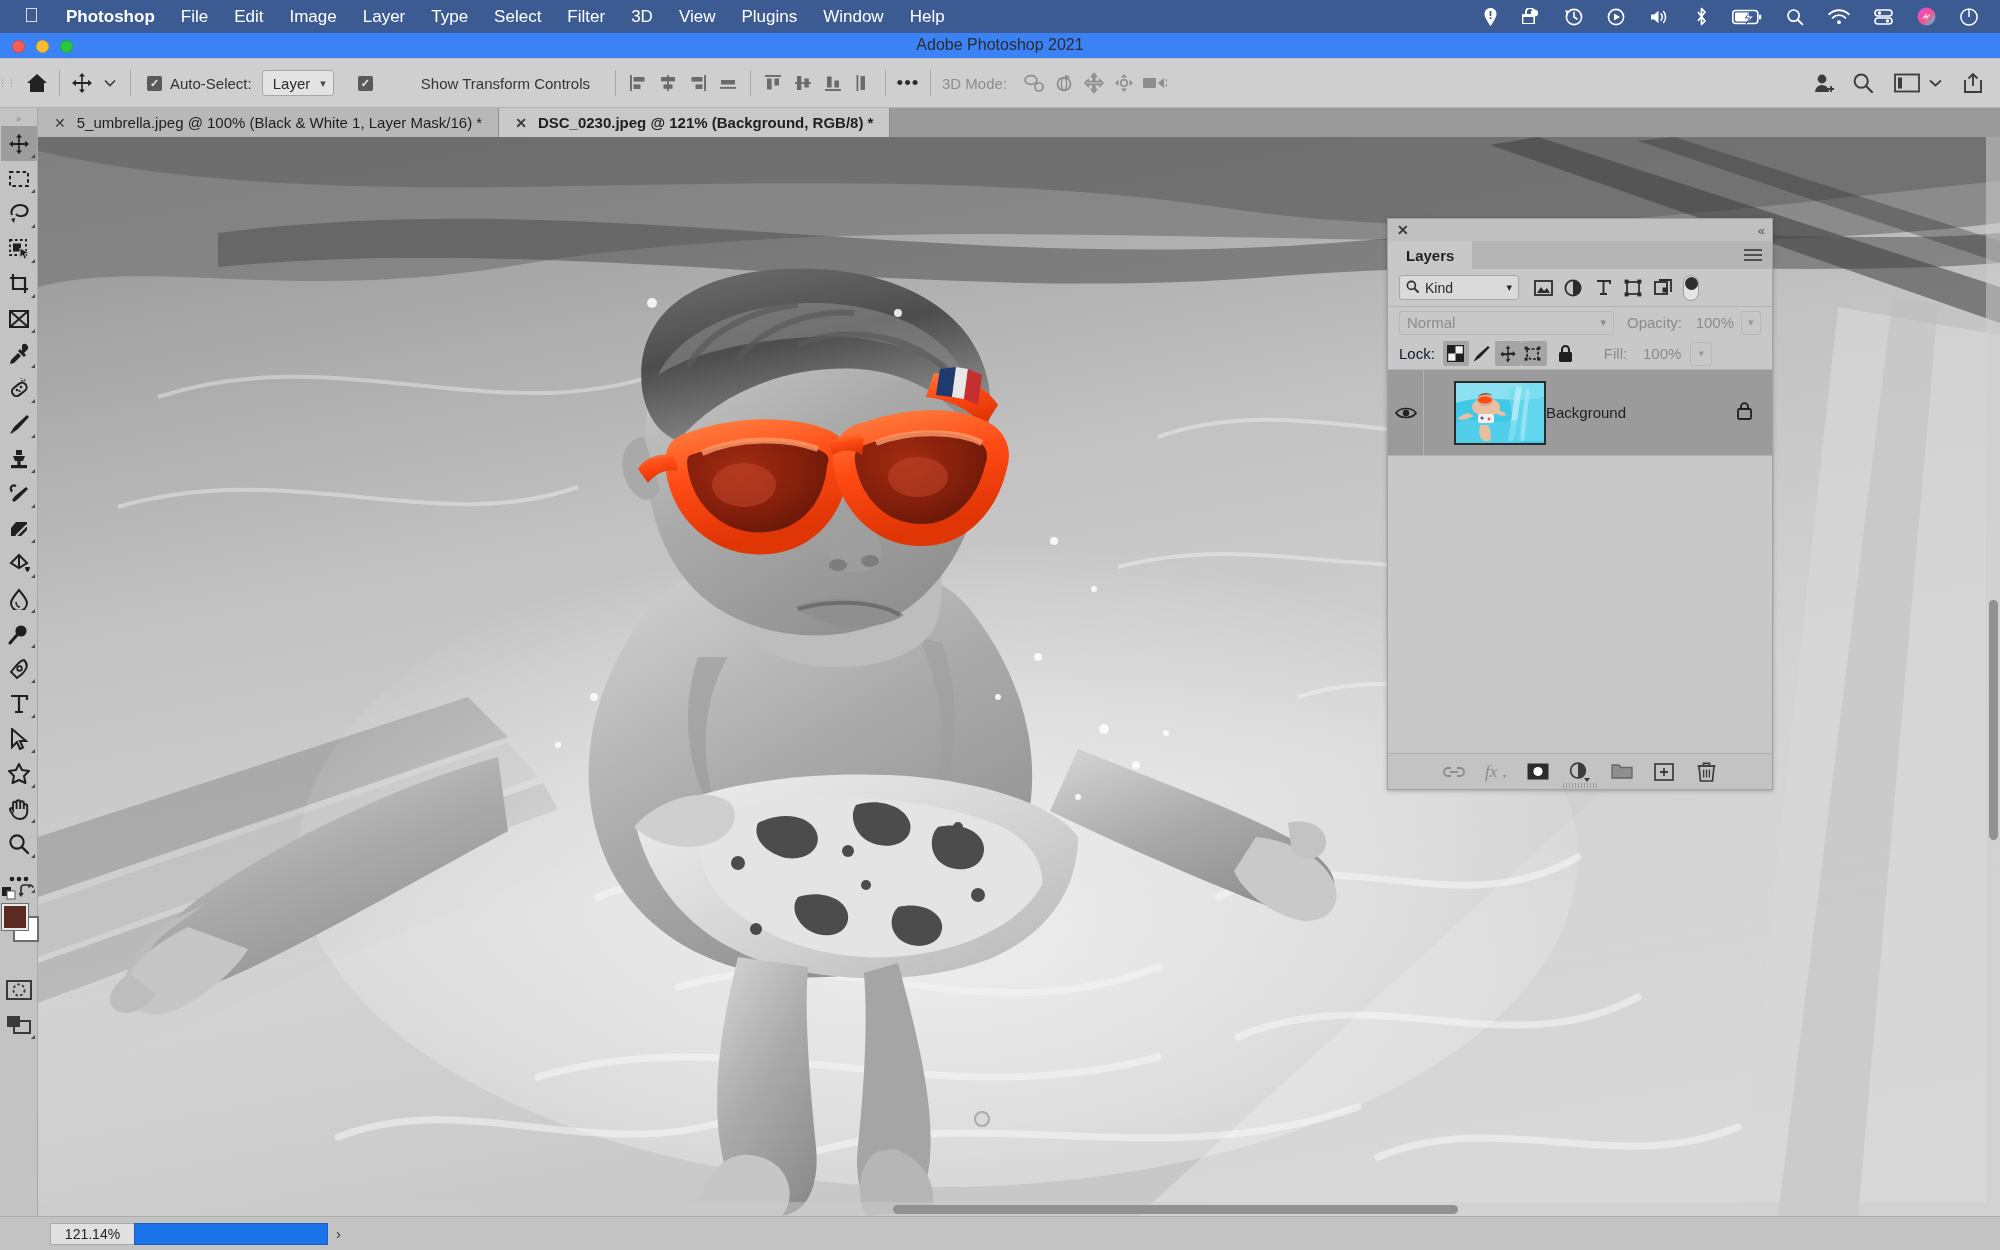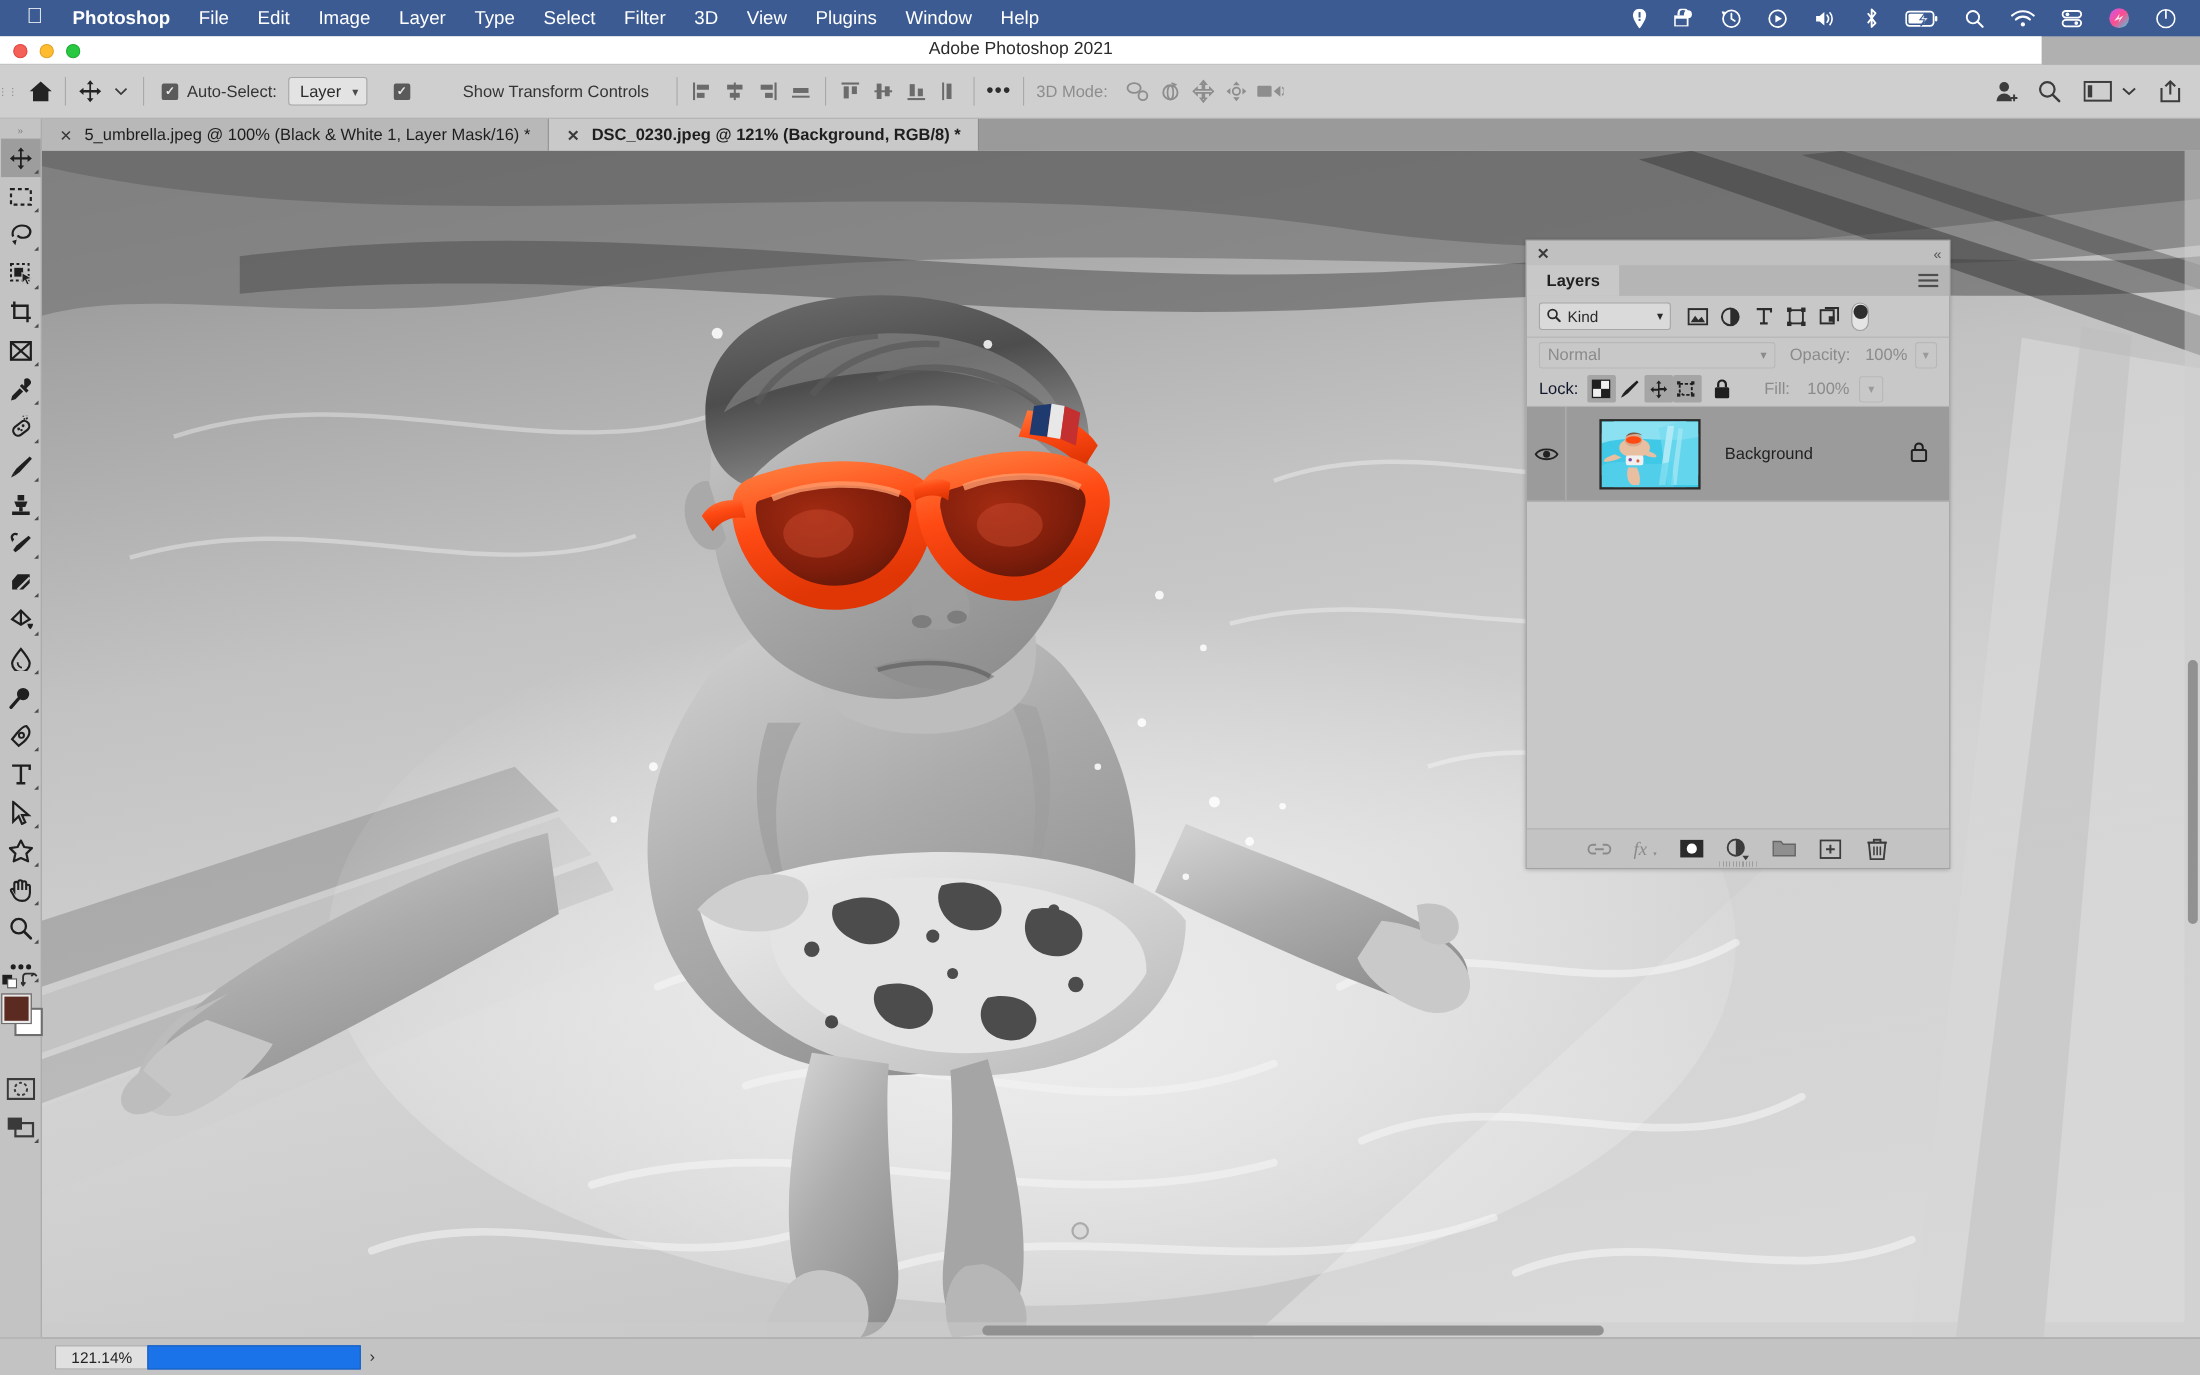--- a/index.html
+++ b/index.html
@@ -22,22 +22,22 @@
   }
   .macbar .apple { font-size: 20px; padding: 0 14px 3px 14px; line-height: 1; }
   .macbar .mi { padding: 0 13px; white-space: nowrap; }
   .macbar .mi.bold { font-weight: bold; }
   .macbar .spacer { flex: 1 1 auto; }
   .macbar .si { padding: 0 12px; display: flex; align-items: center; }
   .macbar svg { display: block; }
 
   
   .titlebar {
-    position: absolute; top: 33px; left: 0; width: 1856px; height: 26px;
-    background: #ffffff;
+    position: absolute; top: 33px; left: 0; width: 2000px; height: 26px;
+    background: #3b82f6;
     border-bottom: 1px solid #bdbdbd;
   }
   .tl-lights { position: absolute; left: 12px; top: 7px; display: flex; gap: 11px; }
   .light { width: 13px; height: 13px; border-radius: 50%; }
   .light.r { background: #f45f57; border: 1px solid #e0443e; }
   .light.y { background: #febc2e; border: 1px solid #e0a126; }
   .light.g { background: #28c840; border: 1px solid #1faa33; }
   .app-title {
     position: absolute; left: 0; right: 0; top: 3px;
     text-align: center; font-size: 16px; color: #2b2b2b;
@@ -246,21 +246,21 @@
     display:flex; align-items:center; justify-content:center;
   }
   .layer-name { margin-left: auto; margin-right: 19px; font-size: 15px; color: #1f1f1f; }
   .bg-thumb {
     margin-left: 30px; width: 92px; height: 64px; position: relative;
     border: 2px solid #2a2a2a;
     background: linear-gradient(170deg,#5fd2ea 0%, #30c0e0 45%, #18a8cf 100%);
     overflow: hidden;
   }
   .bg-corner { position:absolute; width: 14px; height: 14px; border: 3px solid #111; }
-  .bg-name { margin-left: 22px; font-size: 15px; color: #1f1f1f; }
+  .bg-name { font-size: 15px; color: #1f1f1f; }
   .bg-lock { margin-left: auto; margin-right: 19px; }
   .panel-bottom {
     position: absolute; bottom: 0; left: 0; right: 0; height: 36px;
     background: #c3c3c3; border-top: 1px solid #b0b0b0;
     display:flex; align-items:center; justify-content:center; gap: 18px;
   }
   .pb { width: 24px; height: 24px; display:flex; align-items:center; justify-content:center; }
   .panel-resize {
     position:absolute; bottom: 1px; left: 50%; transform: translateX(-50%);
     width: 34px; height: 5px;

